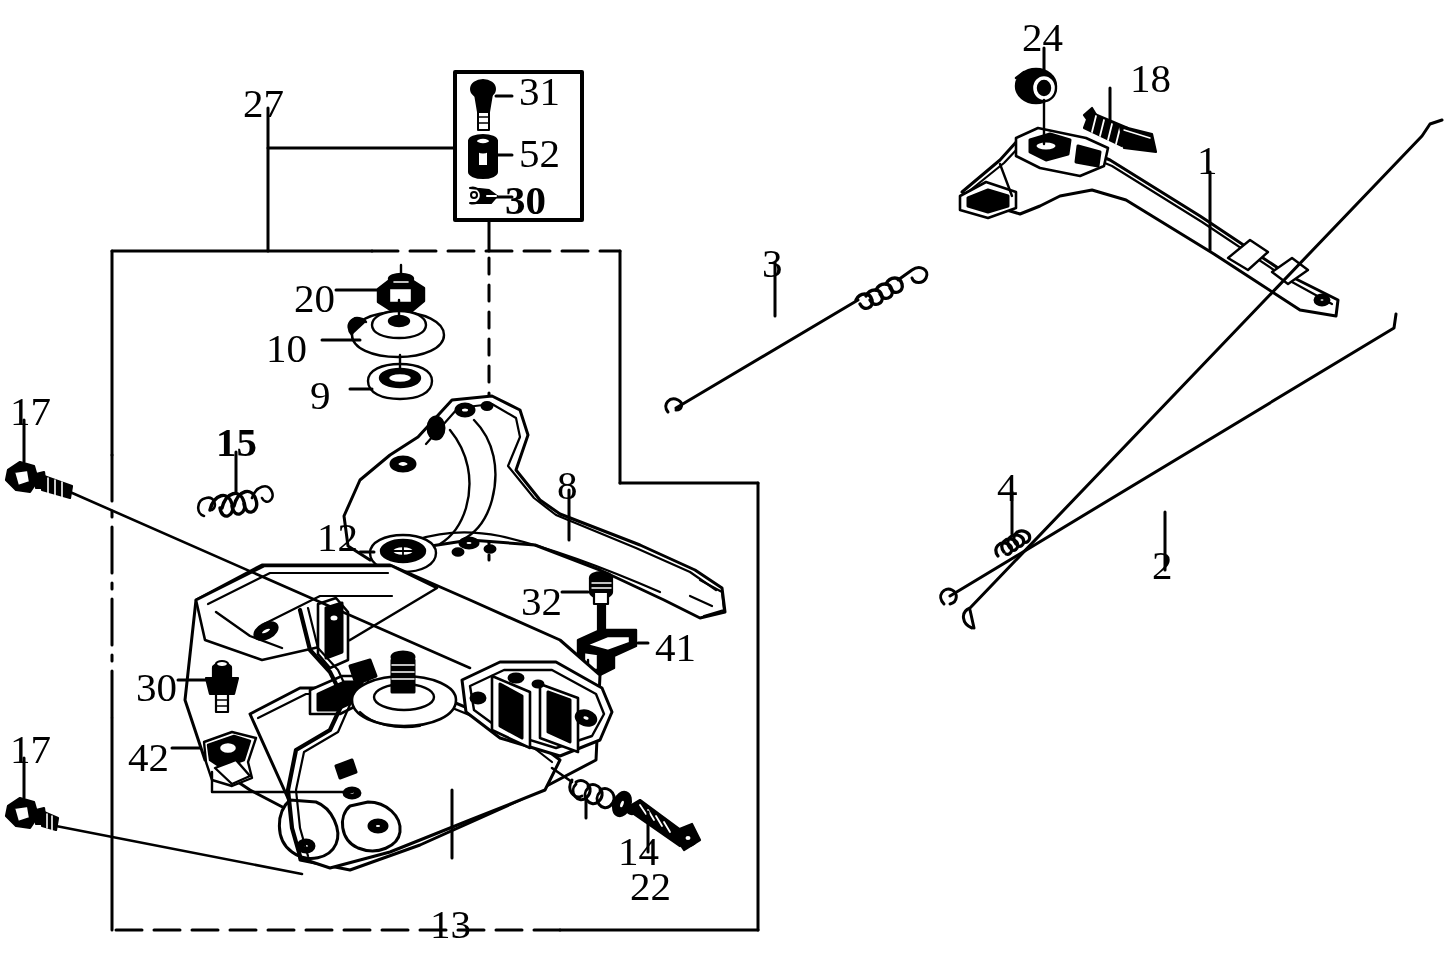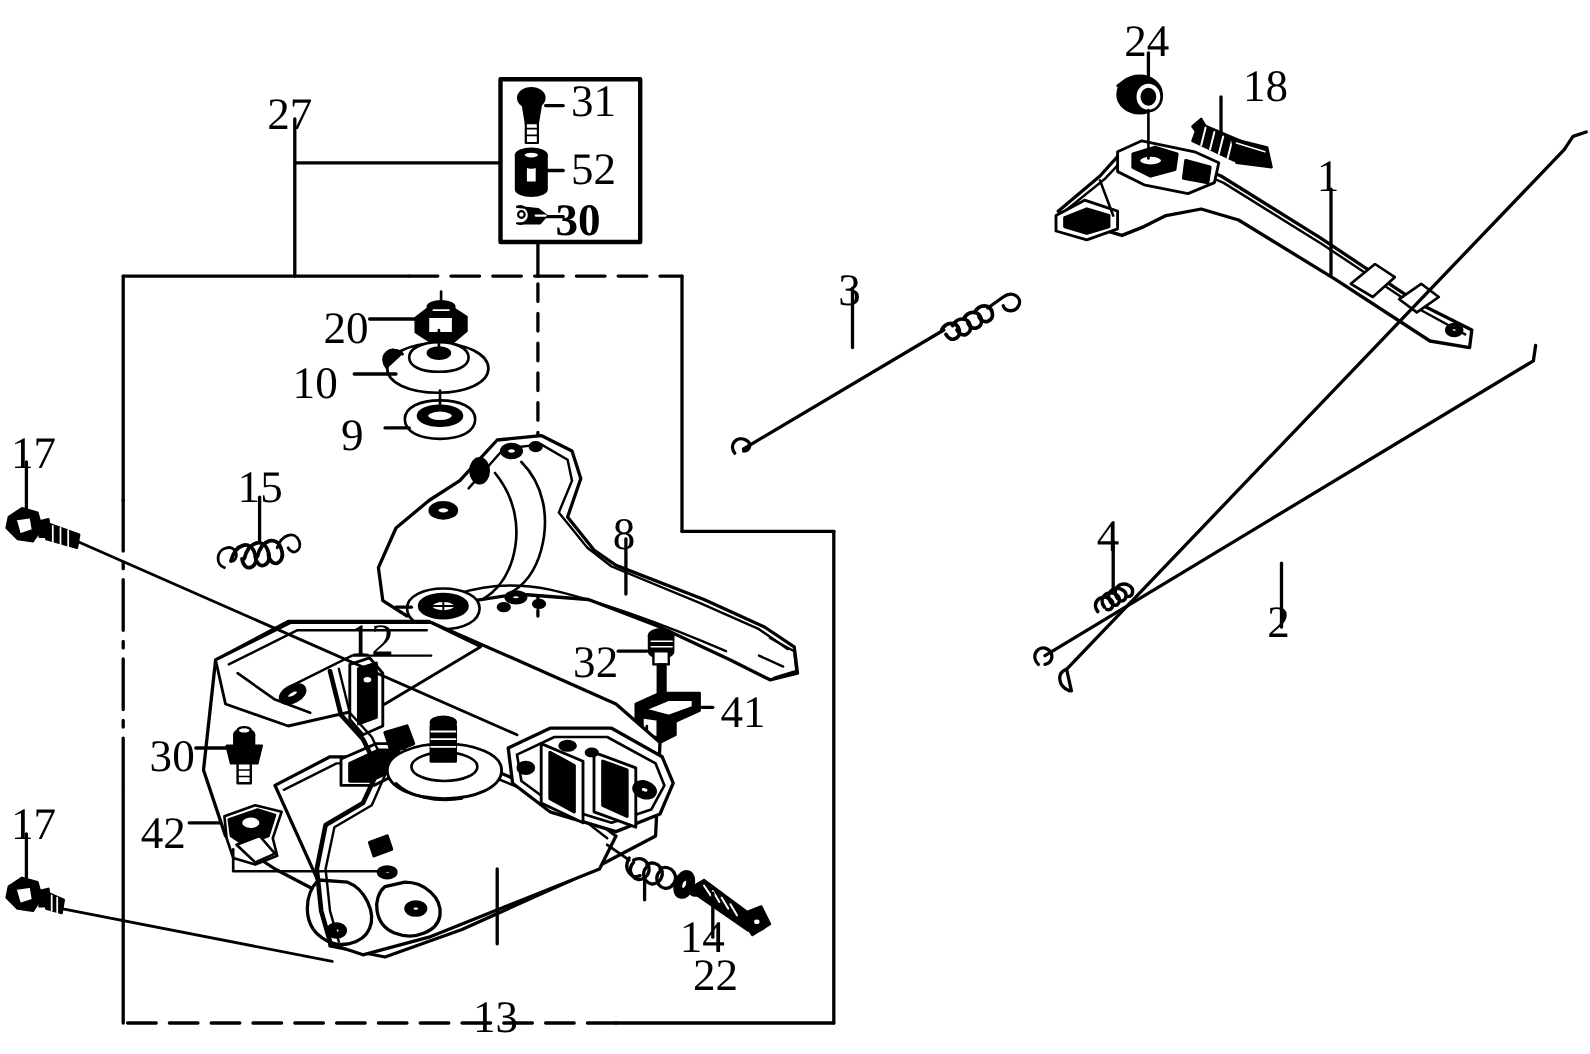--- a/index.html
+++ b/index.html
@@ -386,23 +386,23 @@
 <div class="callout" style="left:1022px; top:17px;">24</div>
 <div class="callout" style="left:1130px; top:58px;">18</div>
 <div class="callout" style="left:1197px; top:140px;">1</div>
 <div class="callout" style="left:762px;  top:243px;">3</div>
 <div class="callout" style="left:997px;  top:467px;">4</div>
 <div class="callout" style="left:1152px; top:545px;">2</div>
 <div class="callout" style="left:294px;  top:278px;">20</div>
 <div class="callout" style="left:266px;  top:328px;">10</div>
 <div class="callout" style="left:310px;  top:375px;">9</div>
 <div class="callout" style="left:10px;   top:391px;">17</div>
-<div class="callout" style="left:216px;  top:422px;">15</div>
+<div class="callout" style="left:216px;  top:422px;font-weight:bold;">15</div>
 <div class="callout" style="left:557px;  top:465px;">8</div>
-<div class="callout" style="left:317px;  top:561px;">12</div>
+<div class="callout" style="left:317px;  top:517px;">12</div>
 <div class="callout" style="left:521px;  top:581px;">32</div>
 <div class="callout" style="left:655px;  top:627px;">41</div>
 <div class="callout" style="left:136px;  top:667px;">30</div>
 <div class="callout" style="left:128px;  top:737px;">42</div>
 <div class="callout" style="left:10px;   top:729px;">17</div>
 <div class="callout" style="left:430px;  top:872px;margin-top:32px;">13</div>
 <div class="callout" style="left:573px;  top:831px;margin-left:45px;">14</div>
 <div class="callout" style="left:630px;  top:866px;">22</div>
 
 </div>

